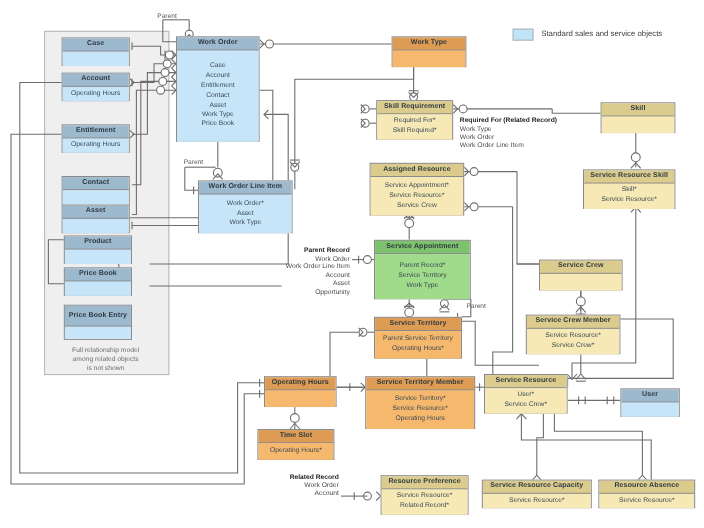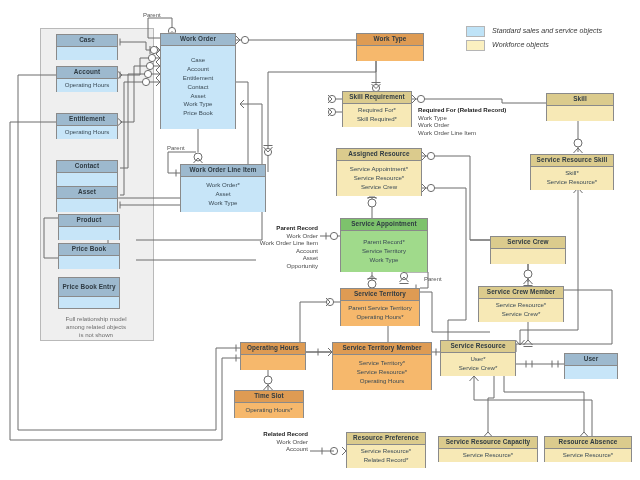--- a/index.html
+++ b/index.html
@@ -105,21 +105,20 @@
     width: 17px;
     height: 9px;
     border: 1px solid #b5b5b5;
     margin-right: 7px;
     flex: 0 0 auto;
   }
   .lgtx {
     font-size: 7.1px;
     color: #3a3a3a;
     white-space: nowrap;
-    font-style: italic;
   }
 </style>
 </head>
 <body>
 
 <div id="canvas">
 
   <div class="grp" style="left:40px; top:28px; width:112px; height:311px;"></div>
 
   <svg class="wires" viewBox="0 0 640 480">
@@ -550,19 +549,15 @@
 
   <div class="tiny" style="left:143px; top:12px;">Parent</div>
   <div class="tiny" style="left:167px; top:145px;">Parent</div>
   <div class="tiny" style="left:424px; top:276px;">Parent</div>
 
   <div class="legend">
     <div class="lgrow">
       <div class="lgsw" style="background:#bfe3f7;"></div>
       <div class="lgtx">Standard sales and service objects</div>
     </div>
-    <div class="lgrow">
-      <div class="lgsw" style="background:#fbf0c0;"></div>
-      <div class="lgtx">Workforce objects</div>
-    </div>
   </div>
 
 </div>
 
 </body></html>

